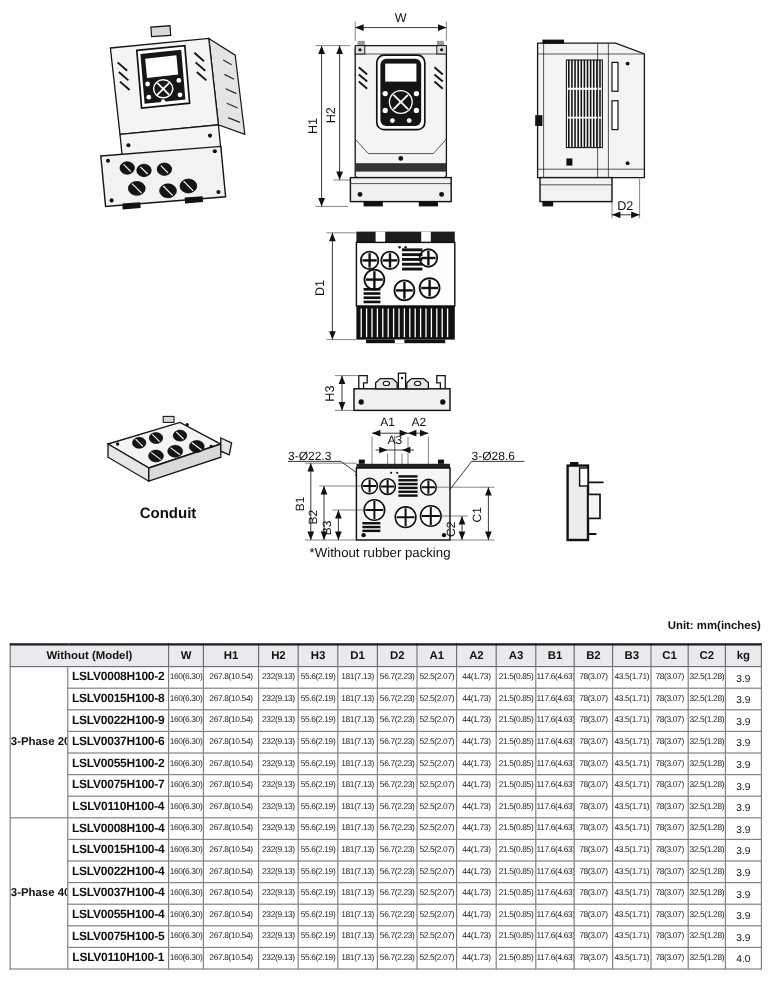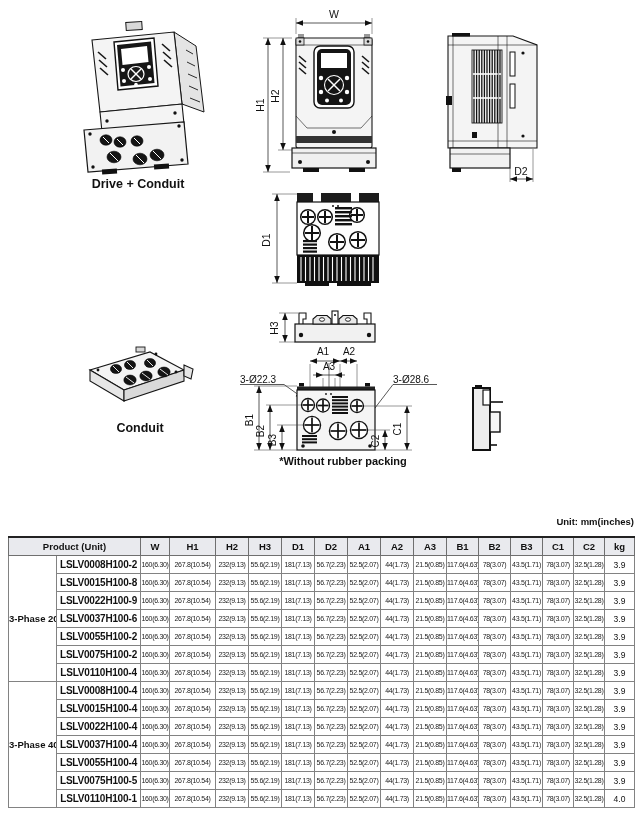--- a/index.html
+++ b/index.html
@@ -1,20 +1,20 @@
 <!DOCTYPE html>
 <html><head>
 <meta charset="utf-8">
 <style>
   html,body{margin:0;padding:0;background:#fff;}
   #page{position:relative;width:640px;height:840px;background:#fff;overflow:hidden;
         font-family:"Liberation Sans",sans-serif;color:#111;}
   .abs{position:absolute;}
   .caption{font-weight:bold;font-size:12.5px;text-align:center;color:#111;}
-  .note{font-weight:700;font-size:11px;text-align:center;color:#111;}
+  .note{font-weight:400;font-size:11px;text-align:left;color:#111;}
   .unit{font-size:9.5px;font-weight:600;text-align:right;color:#111;}
 
   svg text{font-family:"Liberation Sans",sans-serif;}
   .dl{font-size:10.5px;fill:#111;}
   .dl2{font-size:10px;fill:#111;}
   .ln{stroke:#161616;stroke-width:1.1;fill:none;}
   .lnt{stroke:#161616;stroke-width:.6;fill:none;}
   .dim{stroke:#222;stroke-width:.75;fill:none;}
   .ext{stroke:#444;stroke-width:.55;fill:none;}
   .fillA{fill:#f4f4f4;stroke:#161616;stroke-width:1.1;}
@@ -99,21 +99,20 @@
         <line x1="74" y1="143" x2="82" y2="151"></line>
         <line x1="91" y1="139" x2="99" y2="147"></line>
     </g>
     <circle class="scrw" cx="28" cy="122" r="1.7"></circle>
       <circle class="scrw" cx="117" cy="114" r="1.7"></circle>
     <circle class="scrw" cx="31" cy="155" r="1.7"></circle>
       <circle class="scrw" cx="120" cy="148" r="1.7"></circle>
     <rect x="40" y="157" width="15" height="5" fill="#111" transform="rotate(-4 47 159)"></rect>
     <rect x="92" y="152" width="15" height="5" fill="#111" transform="rotate(-4 99 154)"></rect>
   </svg>
-  <div class="abs caption" style="left:58px;top:177px;width:160px">Drive + Conduit</div>
 
   <svg class="abs" style="left:243px;top:4px" width="185" height="182" viewBox="0 0 185 182">
     <line class="dim" x1="53" y1="19" x2="129" y2="19" marker-start="url(#arw)" marker-end="url(#arw)"></line>
     <line class="ext" x1="53" y1="30" x2="53" y2="14"></line>
       <line class="ext" x1="129" y1="30" x2="129" y2="14"></line>
     <text class="dl" x="91" y="14" text-anchor="middle">W</text>
     <line class="dim" x1="25" y1="34" x2="25" y2="168" marker-start="url(#arw)" marker-end="url(#arw)"></line>
     <line class="ext" x1="49" y1="34" x2="20" y2="34"></line>
       <line class="ext" x1="47" y1="168" x2="20" y2="168"></line>
     <text class="dl" x="21" y="101" text-anchor="middle" transform="rotate(-90 21 101)">H1</text>
@@ -430,21 +429,21 @@
         <col style="width:33px">
         <col style="width:32px">
       <col style="width:32px">
         <col style="width:32px">
         <col style="width:31px">
         <col style="width:31px">
       <col style="width:30px">
     </colgroup>
     <thead>
         <tr id="thead-row">
-          <th colspan="2">Product (Unit)</th>
+          <th colspan="2">Without (Model)</th>
           <th>W</th>
           <th>H1</th>
           <th>H2</th>
           <th>H3</th>
           <th>D1</th>
           <th>D2</th>
           <th>A1</th>
           <th>A2</th>
           <th>A3</th>
           <th>B1</th>
@@ -542,21 +541,21 @@
           <td class="dim-cell">44(1.73)</td>
           <td class="dim-cell">21.5(0.85)</td>
           <td class="dim-cell">117.6(4.63)</td>
           <td class="dim-cell">78(3.07)</td>
           <td class="dim-cell">43.5(1.71)</td>
           <td class="dim-cell">78(3.07)</td>
           <td class="dim-cell">32.5(1.28)</td>
           <td class="kg-cell">3.9</td>
         </tr>
         <tr>
-          <td class="model-cell">LSLV0075H100-2</td>
+          <td class="model-cell">LSLV0075H100-7</td>
           <td class="dim-cell">160(6.30)</td>
           <td class="dim-cell">267.8(10.54)</td>
           <td class="dim-cell">232(9.13)</td>
           <td class="dim-cell">55.6(2.19)</td>
           <td class="dim-cell">181(7.13)</td>
           <td class="dim-cell">56.7(2.23)</td>
           <td class="dim-cell">52.5(2.07)</td>
           <td class="dim-cell">44(1.73)</td>
           <td class="dim-cell">21.5(0.85)</td>
           <td class="dim-cell">117.6(4.63)</td>

